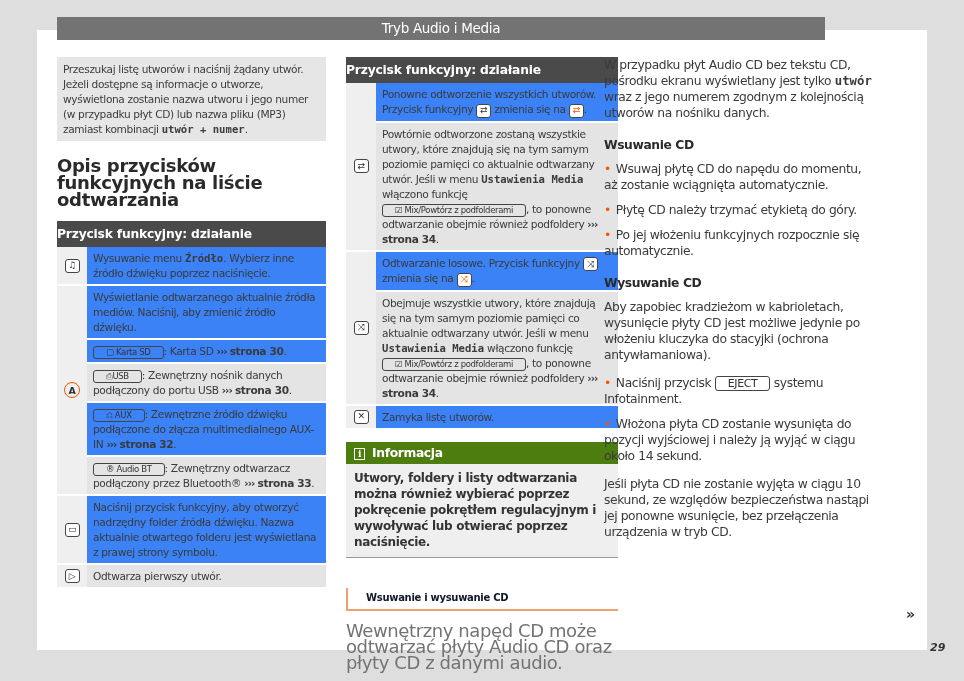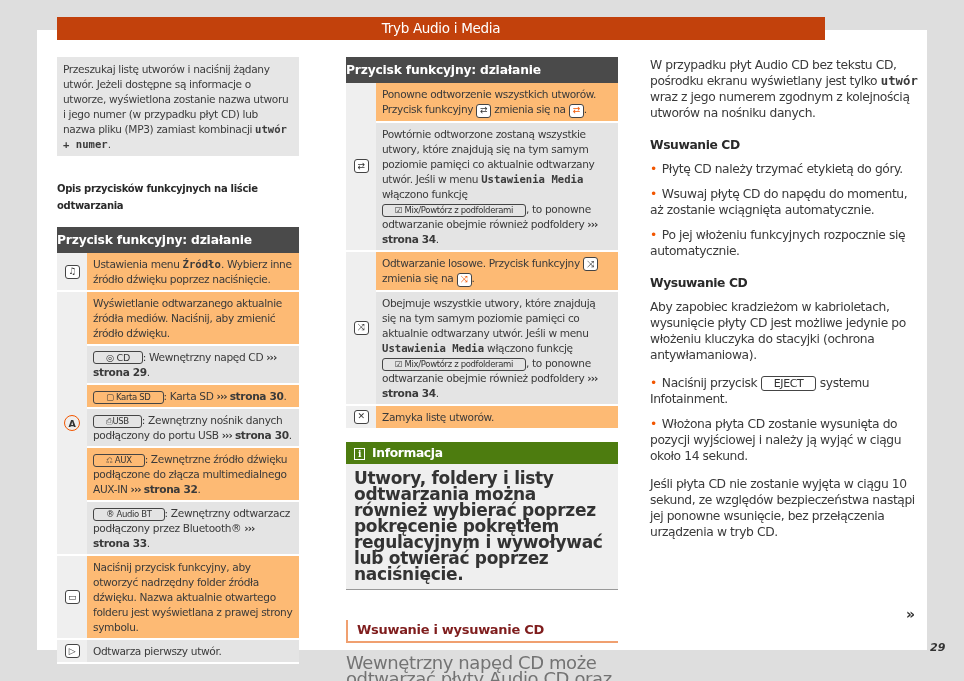--- a/index.html
+++ b/index.html
@@ -1,45 +1,45 @@
 <!DOCTYPE html>
 <html><head>
 <meta charset="utf-8">
 <style>
   * { box-sizing: border-box; margin: 0; padding: 0; }
   html, body { width: 964px; height: 681px; overflow: hidden; }
   body { background: #dedede; font-family: "DejaVu Sans", sans-serif; color: #333; position: relative; }
   .page { position: absolute; left: 37px; top: 30px; width: 890px; height: 620px; background: #fff; }
-  .banner { position: absolute; left: 57px; top: 17px; width: 768px; height: 23px; background: #c2410c; color: #fff; text-align: center; font-size: 13.5px; line-height: 23px; font-family: "DejaVu Sans", sans-serif; letter-spacing: -0.3px; }
+  .banner { position: absolute; left: 57px; top: 17px; width: 768px; height: 23px; background: #737373; color: #fff; text-align: center; font-size: 13.5px; line-height: 23px; font-family: "DejaVu Sans", sans-serif; letter-spacing: -0.3px; }
   .col { position: absolute; top: 57px; font-size: 10.6px; line-height: 15px; letter-spacing: -0.35px; }
-  .col1 { left: 57px; width: 242px; }
+  .col1 { left: 57px; width: 269px; }
   .col2 { left: 346px; width: 272px; }
-  .col3 { left: 650px; width: 268px; font-size: 12.3px; line-height: 16px; letter-spacing: -0.4px; color: #3a3a3a; }
+  .col3 { left: 604px; width: 268px; font-size: 12.3px; line-height: 16px; letter-spacing: -0.4px; color: #3a3a3a; }
   .note { background: #e6e6e6; padding: 5px 6px 4px 6px; color: #3c3c3c; }
   .mono { font-family: "DejaVu Sans Mono", monospace; font-weight: bold; letter-spacing: 0; }
-  .h-sub { margin-top: 24px; font-size: 10px; font-weight: bold; line-height: 17px; color: #2a2a2a; letter-spacing: -0.3px; }
+  .h-sub { margin-top: 16px; font-size: 18px; font-weight: bold; line-height: 17px; color: #2a2a2a; letter-spacing: -0.3px; }
   .tbl { margin-top: 13px; }
   .th { background: #4a4a4a; color: #fff; font-weight: bold; font-size: 12.3px; height: 26px; line-height: 26px; letter-spacing: -0.2px; }
   .row { display: flex; border-bottom: 2px solid #fff; }
   .ic { width: 30px; flex: 0 0 30px; background: #efefef; display: flex; align-items: center; justify-content: center; }
   .desc { flex: 1; display: flex; flex-direction: column; }
-  .cell { background: #fdba74; padding: 4px 6px 3px 6px; color: #3a3a3a; }
+  .cell { background: #3b82f6; padding: 4px 6px 3px 6px; color: #3a3a3a; }
   .cell.alt { background: #e4e4e4; }
   .cell + .cell { border-top: 2px solid #fff; }
   .btnicon { display: inline-flex; align-items: center; justify-content: center; width: 15px; height: 14px; border: 1.4px solid #444; border-radius: 3px; font-size: 9px; line-height: 1; color: #333; background: #fff; }
   .btnicon.orange { color: #f25600; }
   .chip { display: inline-block; border: 1px solid #444; border-radius: 3px; padding: 0 12px; font-size: 8.5px; line-height: 11px; color: #333; }
   .chip.lg { font-size: 9.5px; }
   .circleA { width: 16px; height: 16px; border-radius: 50%; border: 1.5px solid #f25600; color: #333; font-size: 9.5px; font-weight: bold; display: flex; align-items: center; justify-content: center; }
   .b { font-weight: bold; }
   .info { margin-top: 12px; }
   .info-h { background: #4d7c0f; color: #fff; font-weight: bold; font-size: 12.3px; height: 22px; line-height: 22px; padding-left: 8px; }
   .info-h .ii { display: inline-block; width: 11px; height: 12px; border: 1.2px solid #fff; font-size: 9px; line-height: 10px; text-align: center; margin-right: 7px; font-family: "DejaVu Serif", serif; }
-  .info-b { background: #efefef; padding: 6px 8px 7px 8px; font-weight: bold; font-size: 17px; line-height: 16px; color: #333; letter-spacing: -0.3px; border-bottom: 1px solid #999; }
-  .section-h { margin-top: 30px; border-left: 2px solid #f0a070; border-bottom: 2px solid #f0a070; padding: 2px 0 4px 9px; font-size: 13px; font-weight: bold; color: #7f1d1d; letter-spacing: -0.3px; }
+  .info-b { background: #efefef; padding: 6px 8px 7px 8px; font-weight: bold; font-size: 12px; line-height: 16px; color: #333; letter-spacing: -0.3px; border-bottom: 1px solid #999; }
+  .section-h { margin-top: 30px; border-left: 2px solid #f0a070; border-bottom: 2px solid #f0a070; padding: 2px 0 4px 18px; font-size: 10px; font-weight: bold; color: #0f172a; letter-spacing: -0.3px; }
   .section-p { margin-top: 12px; font-size: 18px; line-height: 16px; color: #737373; letter-spacing: -0.4px; }
   .col3 p { margin-bottom: 9px; }
   .col3 .h3 { font-weight: bold; font-size: 12.3px; margin-top: 16px; margin-bottom: 8px; color: #2a2a2a; }
   .bullet::before { content: "\2022"; color: #f25600; margin-right: 5px; }
   .cont { position: absolute; left: 906px; top: 606px; font-size: 14px; font-weight: bold; color: #333; }
   .pagenum { position: absolute; left: 930px; top: 641px; font-size: 11px; font-weight: bold; color: #333; font-style: italic; }
   .arrows { color: #333; font-weight: bold; letter-spacing: -1px; }
 </style>
 </head>
 <body>
@@ -54,31 +54,30 @@
   <div class="h-sub">Opis przycisków funkcyjnych na liście odtwarzania</div>
 
   <div class="tbl">
     <div class="th">Przycisk funkcyjny: działanie</div>
 
     <div class="row">
       <div class="ic">
           <span class="btnicon">♫</span>
         </div>
       <div class="desc">
-          <div class="cell"><span>Ustawienia menu </span><span class="mono">Źródło</span><span>. Wybierz inne źródło dźwięku poprzez naciśnięcie.</span></div>
+          <div class="cell"><span>Wysuwanie menu </span><span class="mono">Źródło</span><span>. Wybierz inne źródło dźwięku poprzez naciśnięcie.</span></div>
         </div>
     </div>
 
     <div class="row">
       <div class="ic">
           <span class="circleA">A</span>
         </div>
       <div class="desc">
         <div class="cell">Wyświetlanie odtwarzanego aktualnie źródła mediów. Naciśnij, aby zmienić źródło dźwięku.</div>
-        <div class="cell alt"><span class="chip lg">◎ CD</span><span>: Wewnętrzny napęd CD </span><span class="b arrows">›››</span> <span class="b">strona 29</span><span>.</span></div>
         <div class="cell"><span class="chip">▢ Karta SD</span><span>: Karta SD </span><span class="b arrows">›››</span> <span class="b">strona 30</span><span>.</span></div>
         <div class="cell alt"><span class="chip">⎙USB</span><span>: Zewnętrzny nośnik danych podłączony do portu USB </span><span class="b arrows">›››</span> <span class="b">strona 30</span><span>.</span></div>
         <div class="cell"><span class="chip">⎌ AUX</span><span>: Zewnętrzne źródło dźwięku podłączone do złącza multimedialnego AUX-IN </span><span class="b arrows">›››</span> <span class="b">strona 32</span><span>.</span></div>
         <div class="cell alt"><span class="chip">® Audio BT</span><span>: Zewnętrzny odtwarzacz podłączony przez Bluetooth® </span><span class="b arrows">›››</span> <span class="b">strona 33</span><span>.</span></div>
       </div>
     </div>
 
     <div class="row">
       <div class="ic">
           <span class="btnicon">▭</span>
@@ -139,22 +138,22 @@
   </div>
 
   <div class="section-h">Wsuwanie i wysuwanie CD</div>
   <div class="section-p">Wewnętrzny napęd CD może odtwarzać płyty Audio CD oraz płyty CD z danymi audio.</div>
 </div>
 
 <div class="col col3">
   <p><span>W przypadku płyt Audio CD bez tekstu CD, pośrodku ekranu wyświetlany jest tylko </span><span class="mono">utwór</span><span> wraz z jego numerem zgodnym z kolejnością utworów na nośniku danych.</span></p>
 
   <div class="h3">Wsuwanie CD</div>
+  <p class="bullet">Wsuwaj płytę CD do napędu do momentu, aż zostanie wciągnięta automatycznie.</p>
   <p class="bullet">Płytę CD należy trzymać etykietą do góry.</p>
-  <p class="bullet">Wsuwaj płytę CD do napędu do momentu, aż zostanie wciągnięta automatycznie.</p>
   <p class="bullet">Po jej włożeniu funkcyjnych rozpocznie się automatycznie.</p>
 
   <div class="h3">Wysuwanie CD</div>
   <p style="margin-bottom:12px">Aby zapobiec kradzieżom w kabrioletach, wysunięcie płyty CD jest możliwe jedynie po włożeniu kluczyka do stacyjki (ochrona antywłamaniowa).</p>
   <p class="bullet"><span>Naciśnij przycisk </span><span class="chip lg" style="font-size:11px;line-height:13px">EJECT</span><span> systemu Infotainment.</span></p>
   <p class="bullet">Włożona płyta CD zostanie wysunięta do pozycji wyjściowej i należy ją wyjąć w ciągu około 14 sekund.</p>
   <p style="margin-top:12px">Jeśli płyta CD nie zostanie wyjęta w ciągu 10 sekund, ze względów bezpieczeństwa nastąpi jej ponowne wsunięcie, bez przełączenia urządzenia w tryb CD.</p>
 </div>
 
 <div class="cont">»</div>

